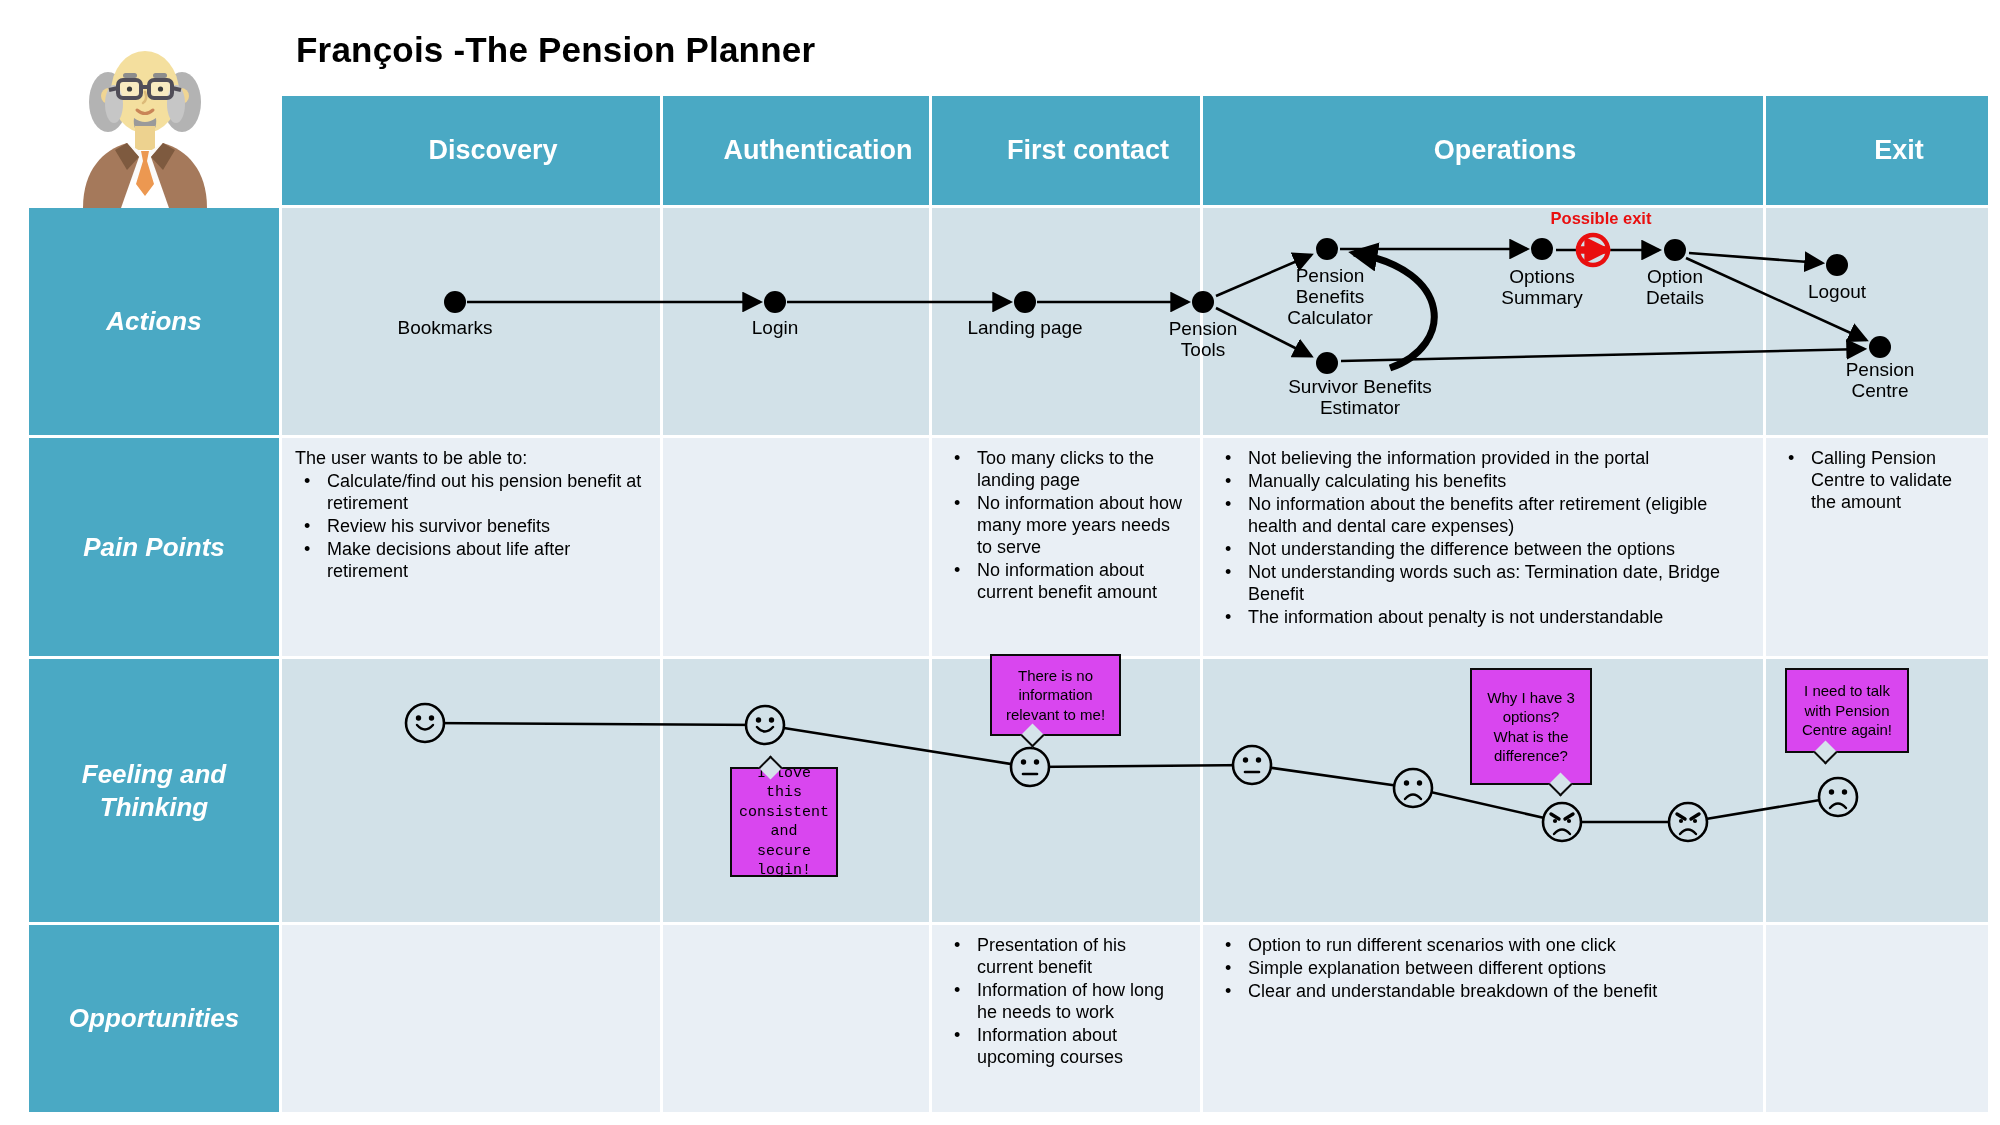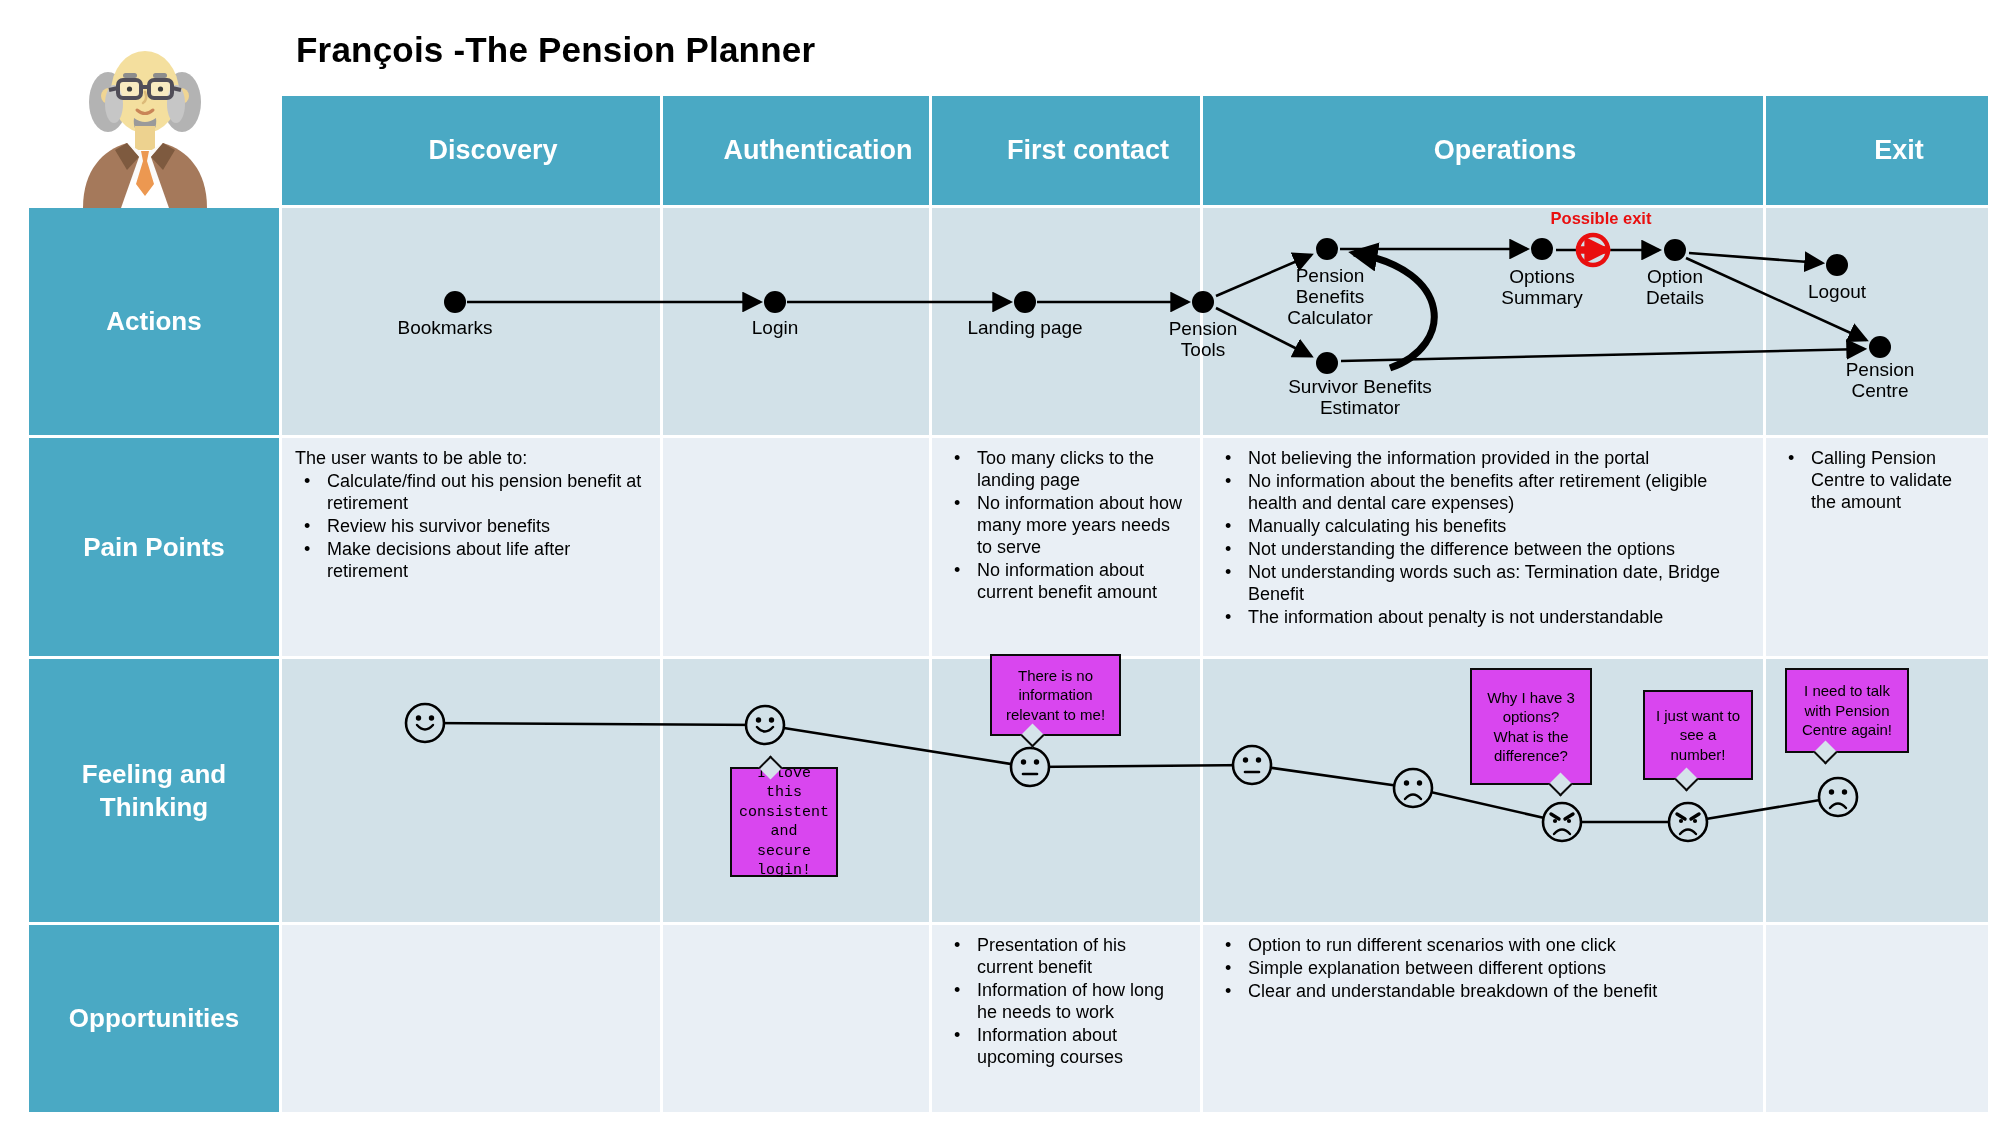--- a/index.html
+++ b/index.html
@@ -20,21 +20,21 @@
     grid-template-columns:250px 378px 266px 268px 560px 222px;
     grid-template-rows:109px 227px 218px 263px 187px;
     gap:3px;
   }
   .corner{background:transparent;}
   .head-cell,.row-label{
     background:#4AA9C4;color:#fff;font-weight:bold;
     display:flex;align-items:center;justify-content:center;text-align:center;
   }
   .head-cell{font-size:27px;padding-left:44px;}
-  .row-label{font-size:26px;line-height:1.25;padding:18px 30px;}
+  .row-label{font-size:26px;line-height:1.25;padding:18px 30px;font-style:italic;}
   .band-a{background:#D2E1E8;}
   .band-b{background:#E9EFF5;}
   .cell{overflow:hidden;}
   .cell-pad{padding:10px 13px;font-size:18px;line-height:1.22;}
   .intro{margin:0 0 1px 0;}
   ul.bullets{list-style:none;margin:0;padding:0;}
   ul.bullets li{position:relative;padding-left:32px;margin:0 0 1px 0;}
   ul.bullets li::before{content:"\2022";position:absolute;left:9px;}
   
   #actions-layer{position:absolute;left:282px;top:208px;width:1706px;height:227px;z-index:5;}
@@ -123,22 +123,22 @@
   <div class="cell band-b cell-pad">
     <ul class="bullets">
       <li>Too many clicks to the landing page</li>
       <li>No information about how many more years needs to serve</li>
       <li>No information about current benefit amount</li>
     </ul>
   </div>
   <div class="cell band-b cell-pad">
     <ul class="bullets">
       <li>Not believing the information provided in the portal</li>
+      <li>Manually calculating his benefits</li>
       <li>No information about the benefits after retirement (eligible health and dental care expenses)</li>
-      <li>Manually calculating his benefits</li>
       <li>Not understanding the difference between the options</li>
       <li>Not understanding words such as: Termination date, Bridge Benefit</li>
       <li>The information about penalty is not understandable</li>
     </ul>
   </div>
   <div class="cell band-b cell-pad">
     <ul class="bullets">
       <li>Calling Pension Centre to validate the amount</li>
     </ul>
   </div>
@@ -303,25 +303,19 @@
 relevant to me!</span>
     <span class="tail tail-down" style="left:32px;"></span>
   </div>
   <div class="bubble" style="left:1188px;top:9px;width:122px;height:117px;">
     <span>Why I have 3
 options?
 What is the
 difference?</span>
     <span class="tail tail-down" style="left:80px;"></span>
   </div>
-  <div class="bubble" style="left:1361px;top:31px;width:110px;height:90px;">
-    <span>I just want to
-see a
-number!</span>
-    <span class="tail tail-down" style="left:33px;"></span>
-  </div>
   <div class="bubble" style="left:1503px;top:9px;width:124px;height:85px;">
     <span>I need to talk
 with Pension
 Centre again!</span>
     <span class="tail tail-down" style="left:30px;"></span>
   </div>
 </div>
 
 </body></html>

